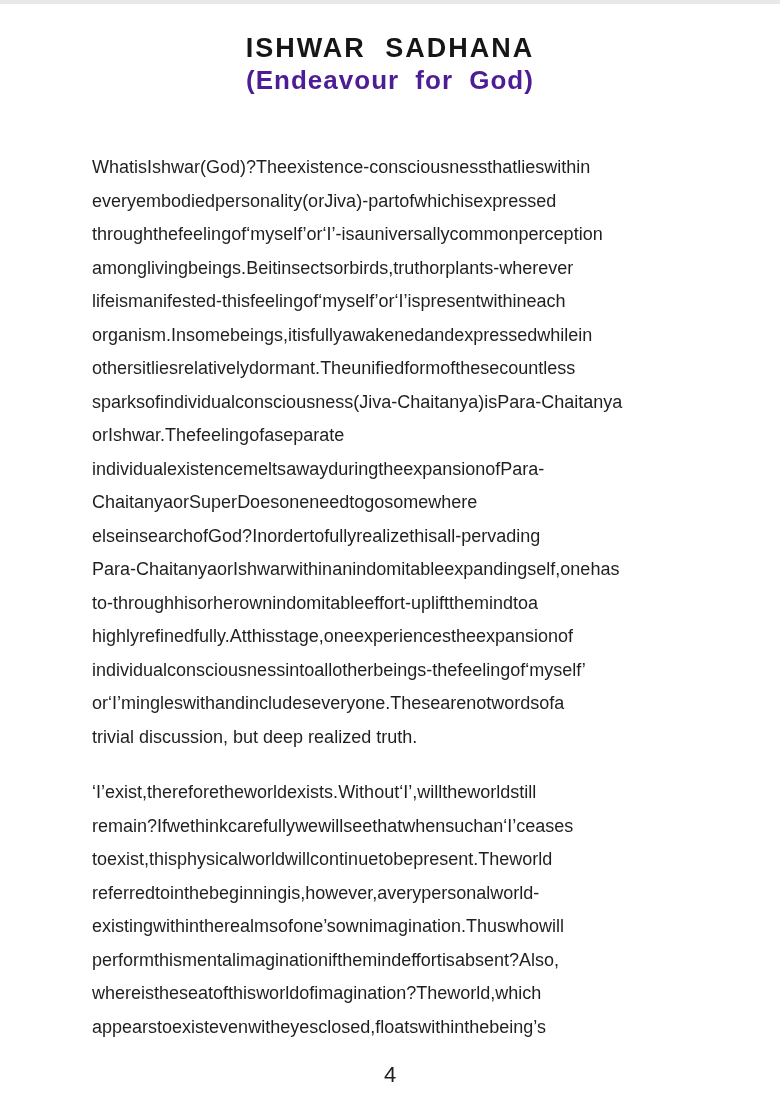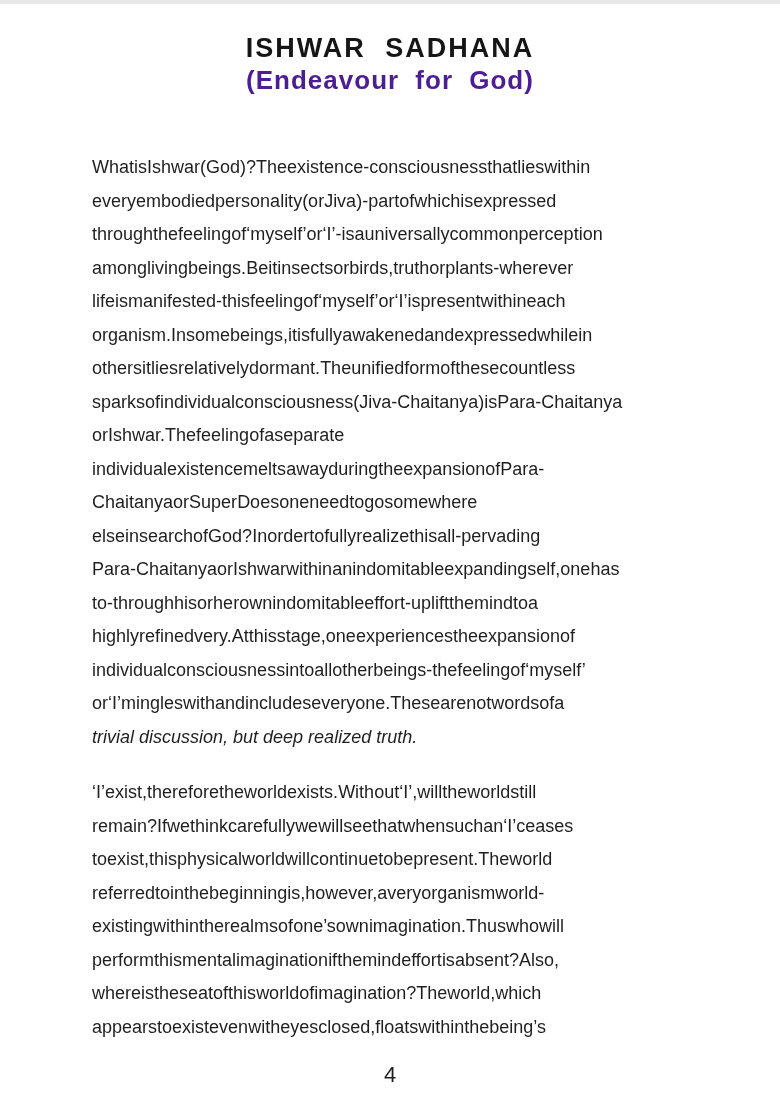--- a/index.html
+++ b/index.html
@@ -54,21 +54,20 @@
     justify-content: flex-start;
     line-height: 33.5px;
     height: 33.5px;
     font-size: 18px;
     white-space: nowrap;
     overflow: hidden;
   }
   .line.last {
     display: block;
     text-align: left;
-    font-style: italic;
   }
   .page-number {
     position: absolute;
     top: 1058px;
     left: 0;
     right: 0;
     text-align: center;
     font-size: 22px;
     color: #1f1f1f;
   }
@@ -261,21 +260,21 @@
           <span>-</span>
           <span>uplift</span>
           <span>the</span>
           <span>mind</span>
           <span>to</span>
           <span>a</span>
         </div>
         <div class="line">
           <span>highly</span>
           <span>refined</span>
-          <span>very.</span>
+          <span>fully.</span>
           <span>At</span>
           <span>this</span>
           <span>stage,</span>
           <span>one</span>
           <span>experiences</span>
           <span>the</span>
           <span>expansion</span>
           <span>of</span>
         </div>
         <div class="line">
@@ -356,21 +355,21 @@
         <div class="line">
           <span>referred</span>
           <span>to</span>
           <span>in</span>
           <span>the</span>
           <span>beginning</span>
           <span>is,</span>
           <span>however,</span>
           <span>a</span>
           <span>very</span>
-          <span>organism</span>
+          <span>personal</span>
           <span>world</span>
           <span>-</span>
         </div>
         <div class="line">
           <span>existing</span>
           <span>within</span>
           <span>the</span>
           <span>realms</span>
           <span>of</span>
           <span>one’s</span>

